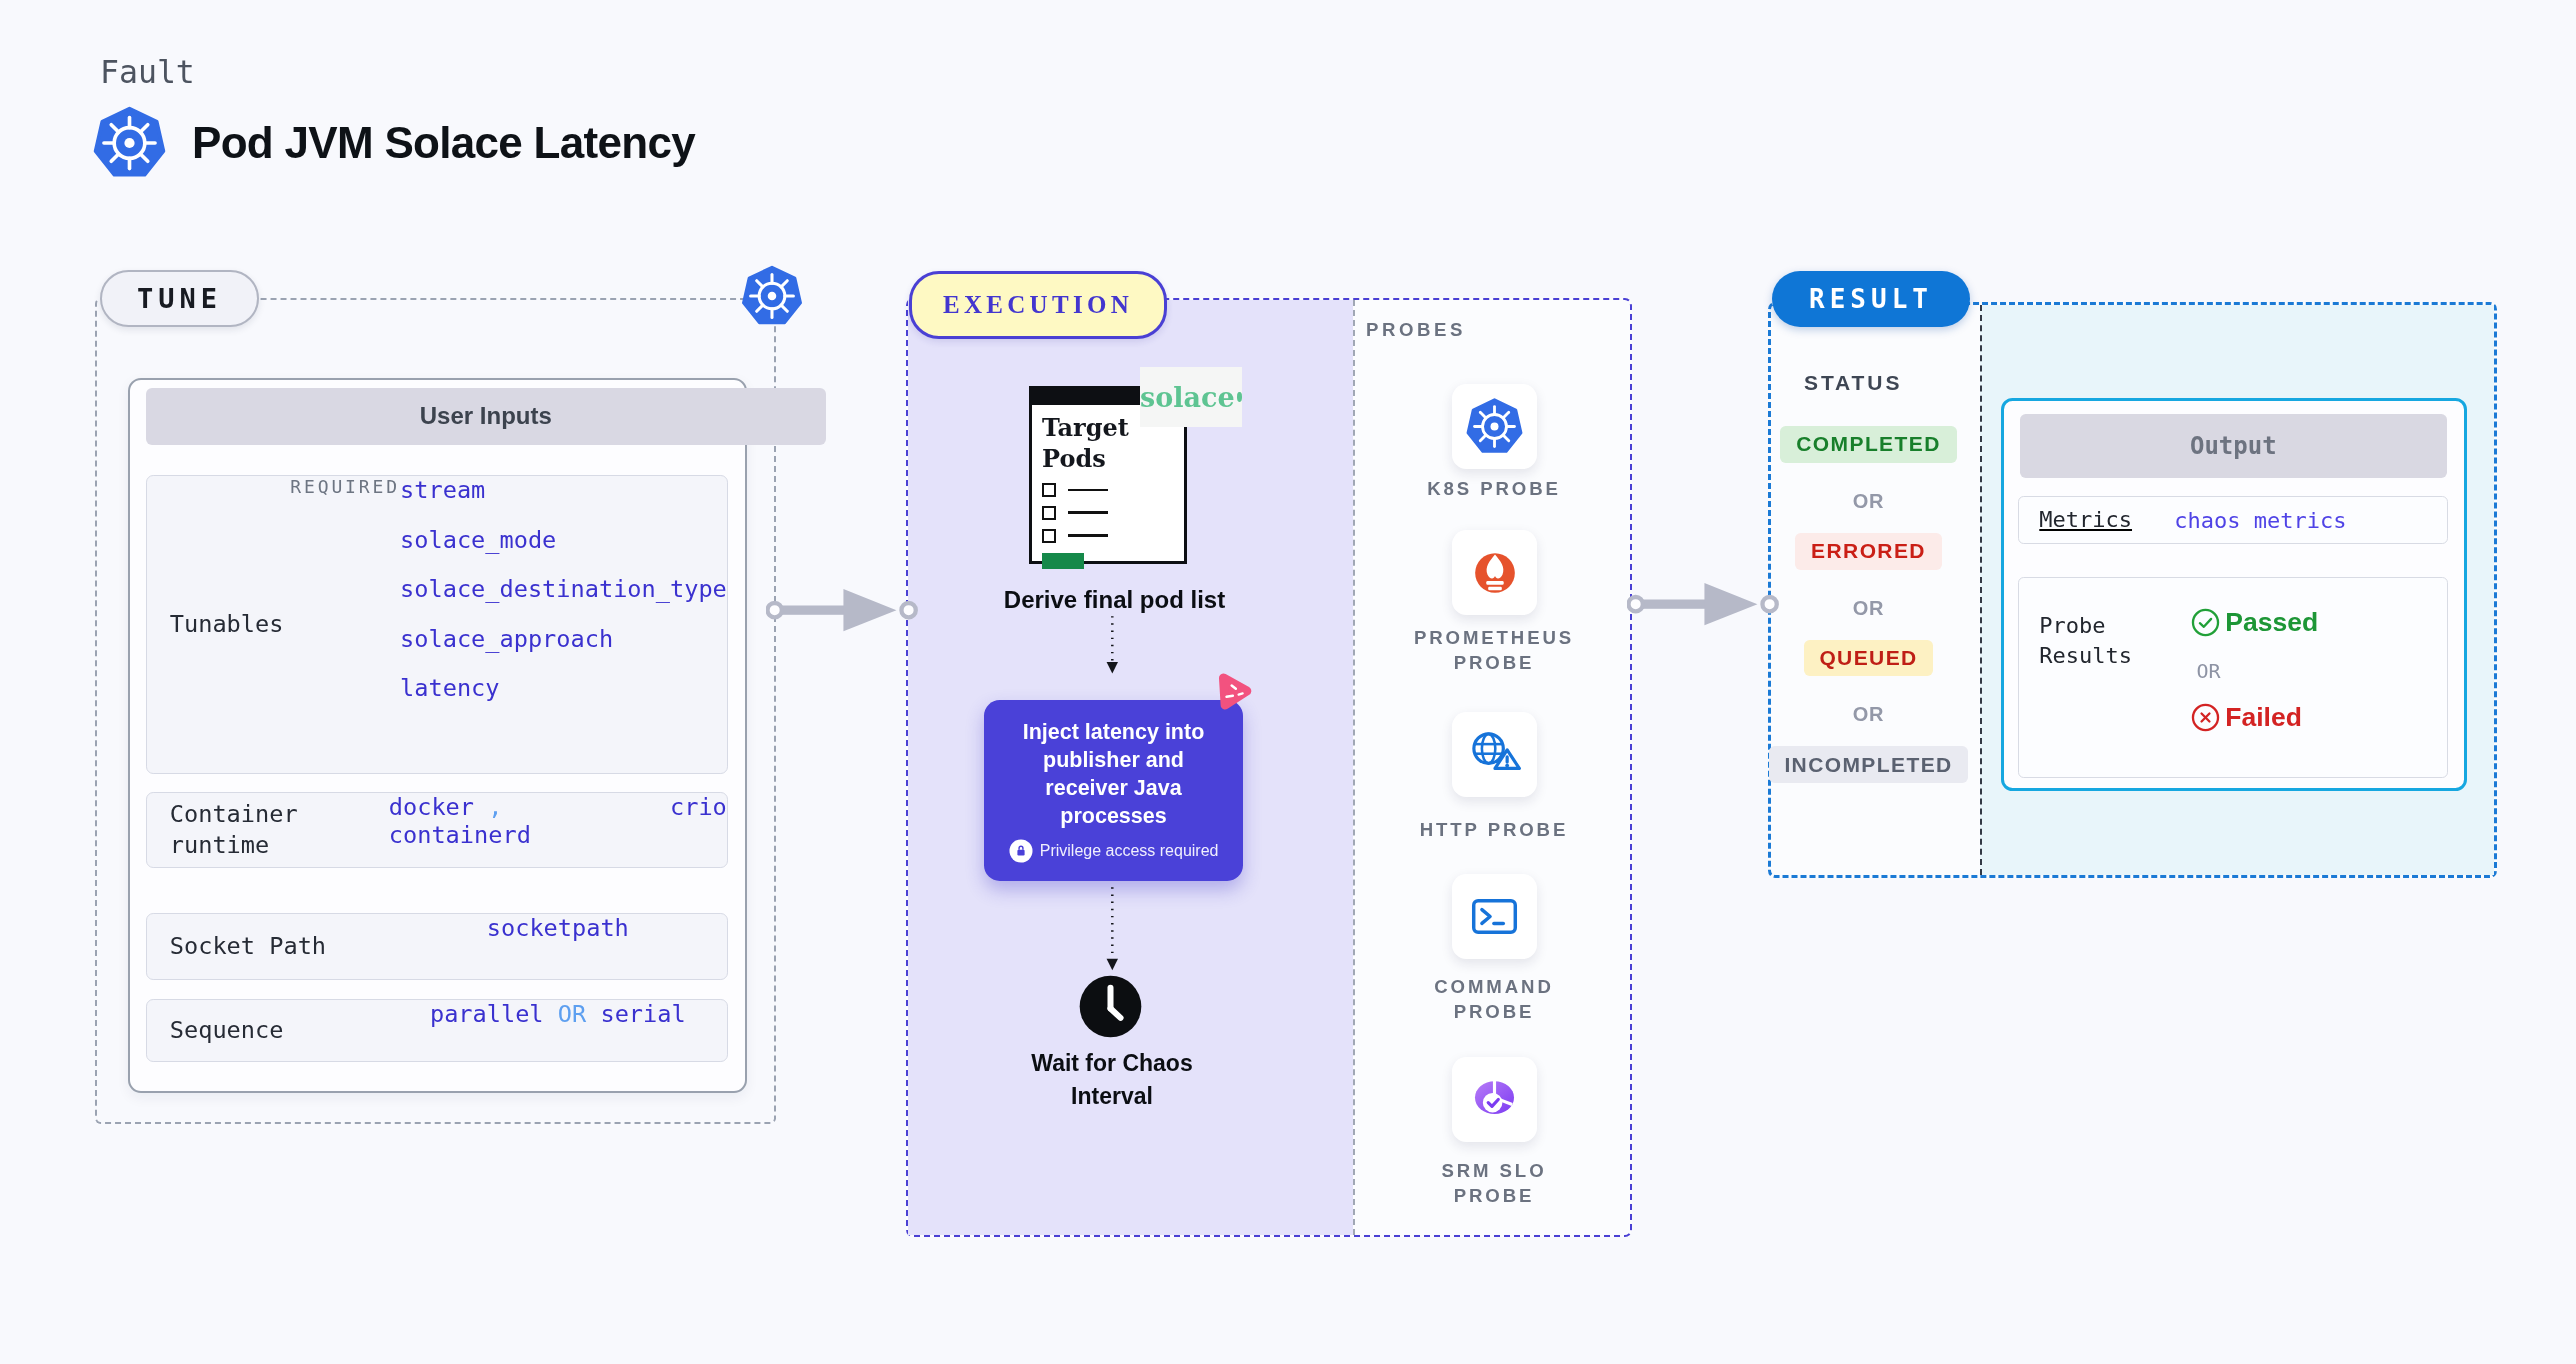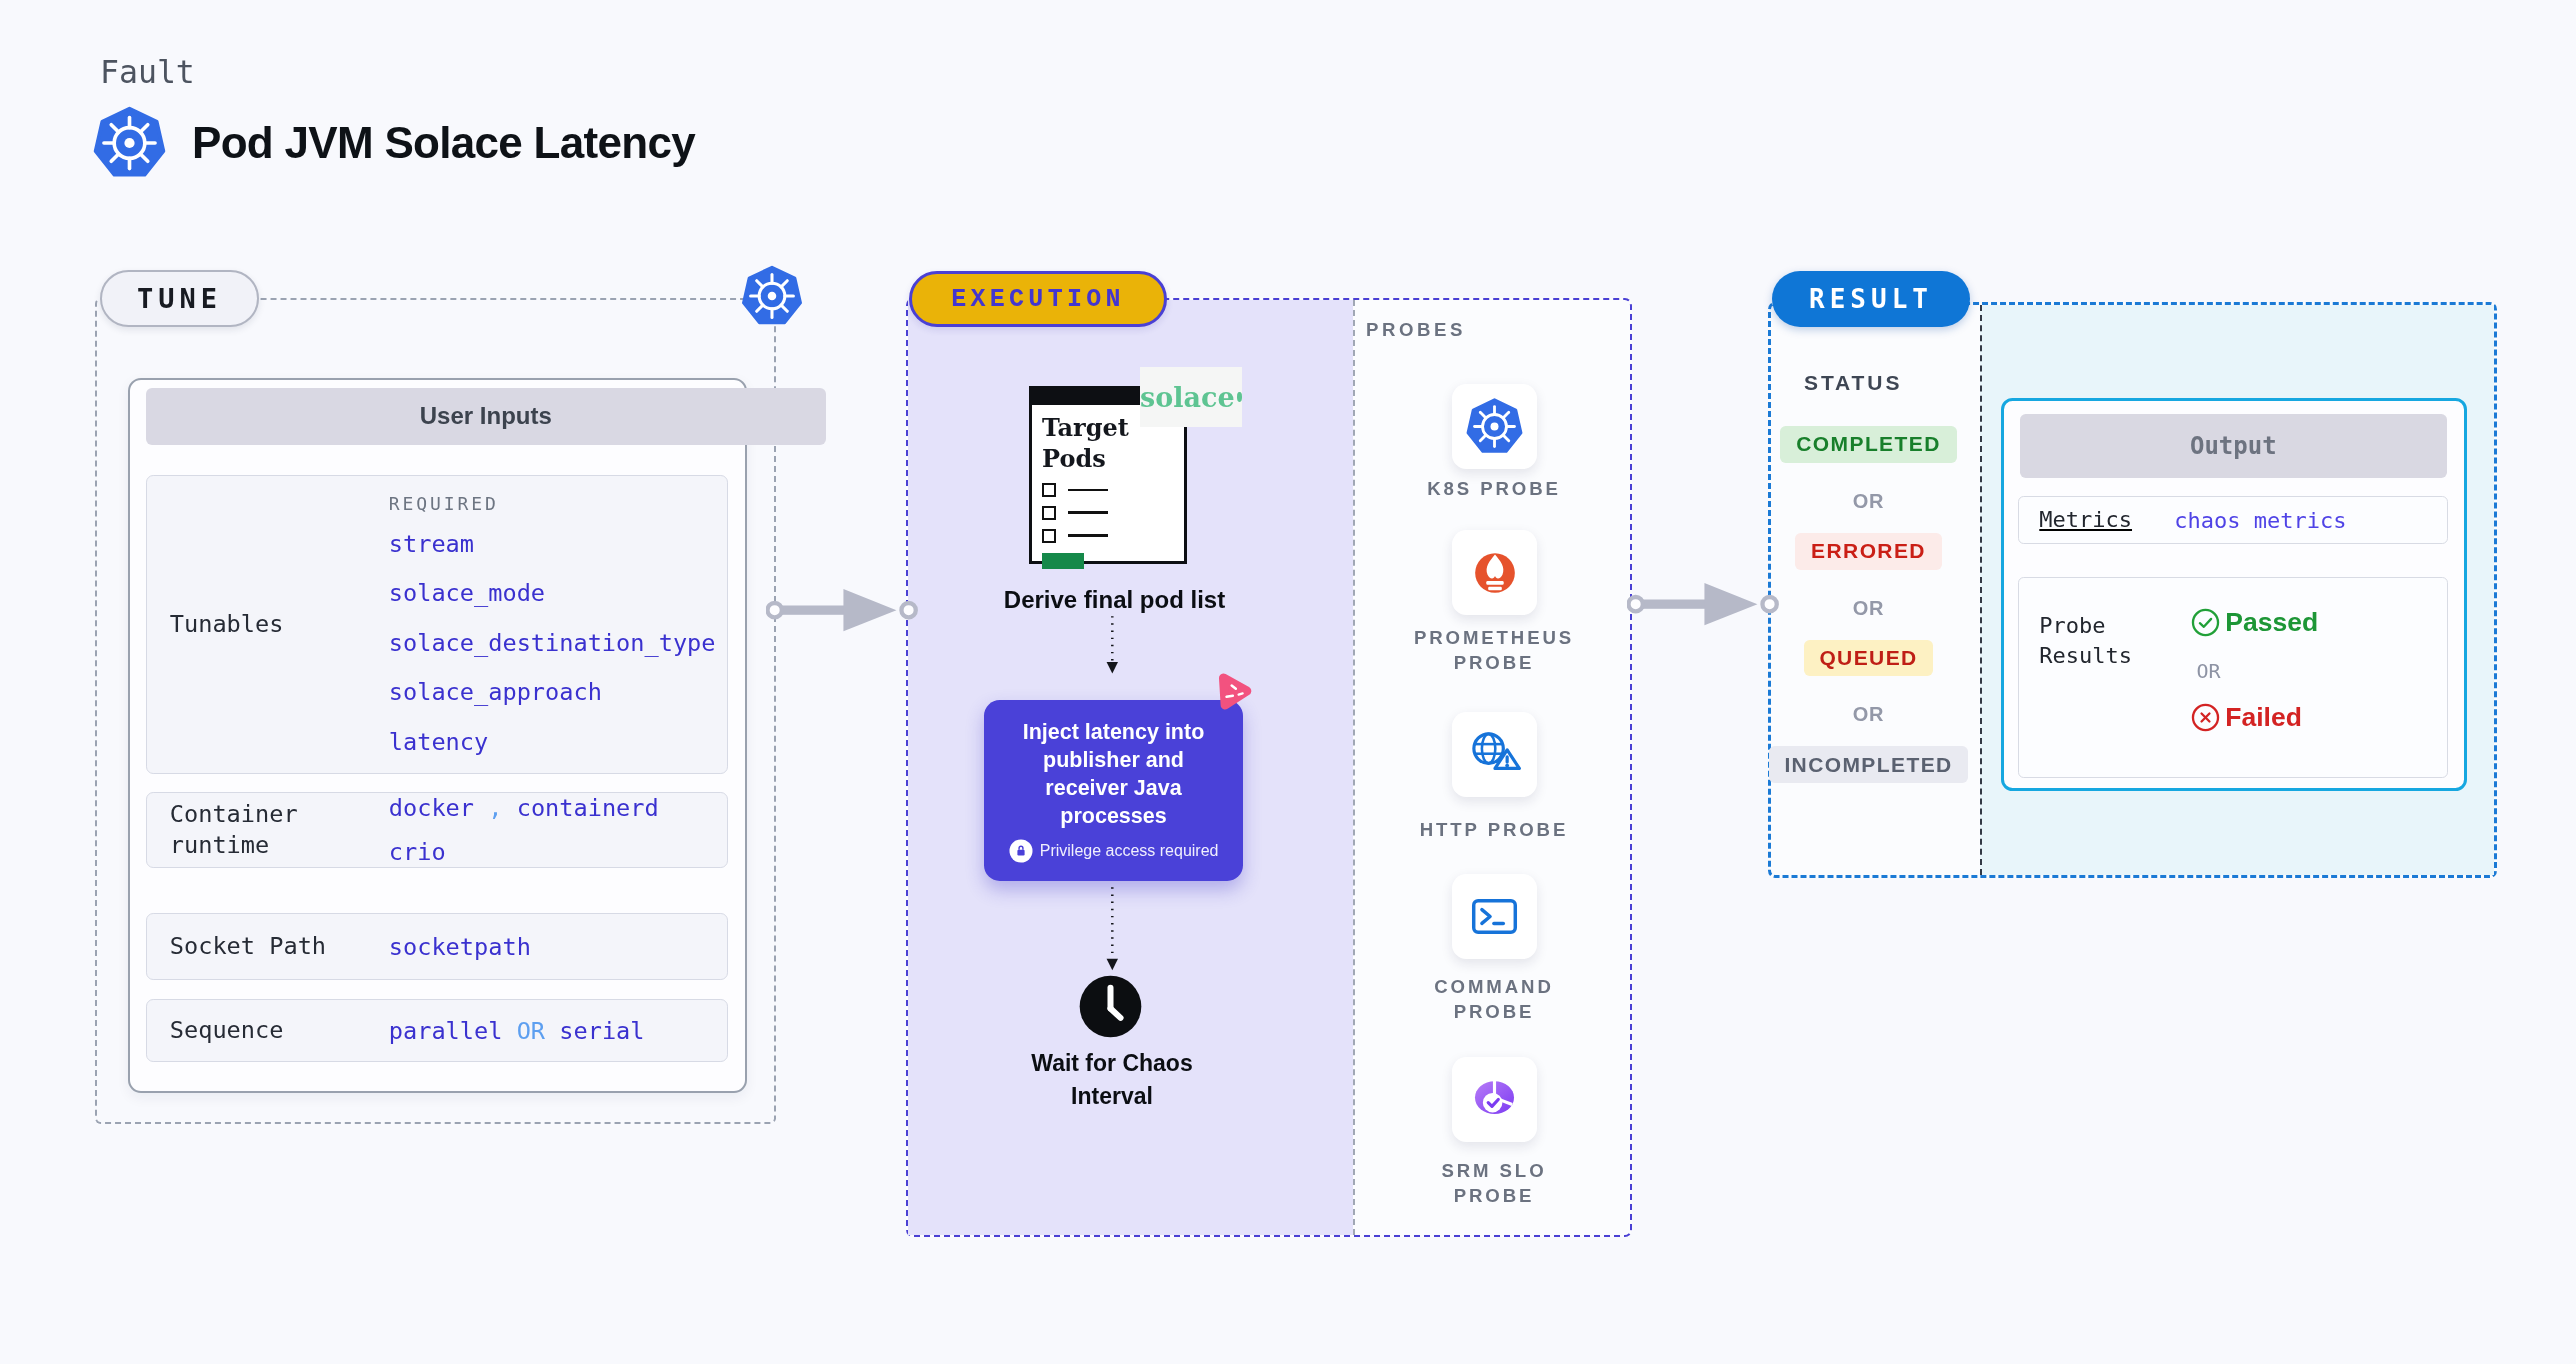--- a/index.html
+++ b/index.html
@@ -28,38 +28,38 @@
   .ui-hdr { position:absolute; left:15.8px; top:7.9px; width:680px; height:57px; background:#d9d8e3; border-radius:6px;
     font-weight:bold; font-size:24px; color:#3c434e; }
   .ui-row { position:absolute; left:15.8px; width:582px; background:#f4f5fa; border:1.4px solid #d7dae5; border-radius:7.2px;
     display:flex; }
   .row-tunables { top:95px; height:299px; }
   .row-container { top:412px; height:76px; }
   .row-socket { top:533px; height:67px; }
   .row-sequence { top:619px; height:63px; }
   .row-label { width:242px; display:flex; align-items:center; padding-left:23px; font-family:"DejaVu Sans Mono",monospace;
     font-size:23.6px; line-height:31.5px; color:#262b35; }
-  .row-vals { flex:1; display:flex; flex-direction:column; justify-content:center; }
+  .row-vals { flex:1; display:flex; flex-direction:row; justify-content:center; }
   .req { font-family:"DejaVu Sans Mono",monospace; font-size:18px; letter-spacing:2.9px; color:#6d7582; margin-bottom:15.8px; }
   .val { font-family:"DejaVu Sans Mono",monospace; font-size:23.6px; color:#3a31cf; }
   .vals-list { display:flex; flex-direction:column; gap:21.5px; }
   .muted-blue { color:#5d9ff0; }
   .val-line { font-family:"DejaVu Sans Mono",monospace; font-size:23.6px; color:#3a31cf; }
 
   
   .arrow1 { left:766px; top:584px; z-index:4; }
   .arrow2 { left:1627px; top:578px; z-index:4; }
 
   
   .exec-panel { left:906px; top:298px; width:726px; height:939px; border:2.9px dashed #4a40d4; border-radius:7.2px;
     background:#fbfcfe; }
   .exec-purple { position:absolute; left:0; top:0; bottom:0; width:445px; background:#e4e2fa; }
   .probes-divider { position:absolute; left:445px; top:0; bottom:0; border-left:2.9px dashed #a0a7b4; }
-  .exec-pill { left:909px; top:271px; width:258px; height:56px; background:#eab308; border:3.6px solid #4a40d4;
-    border-radius:30px; font-family:Liberation Mono, monospace; font-weight:bold; font-size:25px; letter-spacing:4.3px;
+  .exec-pill { left:909px; top:271px; width:258px; height:68px; background:#fef9c3; border:3.6px solid #4a40d4;
+    border-radius:30px; font-family:Liberation Serif, serif; font-weight:bold; font-size:25px; letter-spacing:4.3px;
     color:#4336cf; z-index:3; box-shadow:0 2.9px 7.2px rgba(40,35,150,.12); }
 
   .doc-group { left:1029px; top:367px; width:215px; height:192px; z-index:2; }
   .solace-card { position:absolute; left:111px; top:0; width:102px; height:60px; background:#f5f6f5; z-index:2;
     display:flex; align-items:center; justify-content:center; font-weight:bold; font-size:27px; color:#5ec492; }
   .solace-dot { display:inline-block; width:9.3px; height:9.3px; border-radius:50%; background:#5ec492; margin-left:2.9px; }
   .doc { position:absolute; left:0; top:19.3px; width:158px; height:178px; background:#fff; border:3.6px solid #0d0f13; z-index:1; }
   .doc-bar { height:15.8px; background:#0d0f13; }
   .doc-body { padding:7.2px 0 0 10px; }
   .doc-title { font-weight:bold; font-size:24px; line-height:31px; color:#14171d; }

